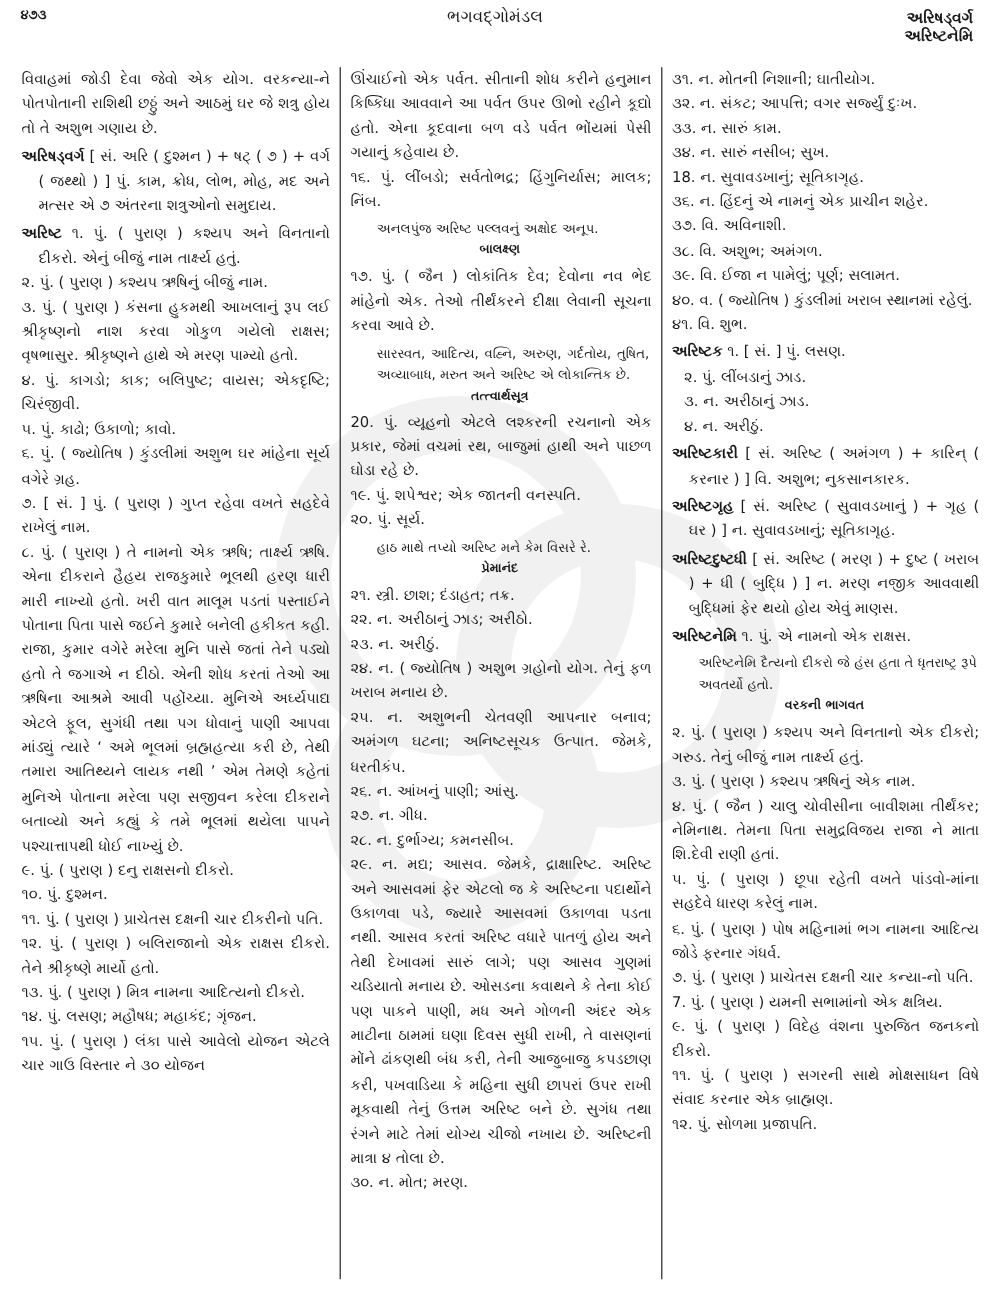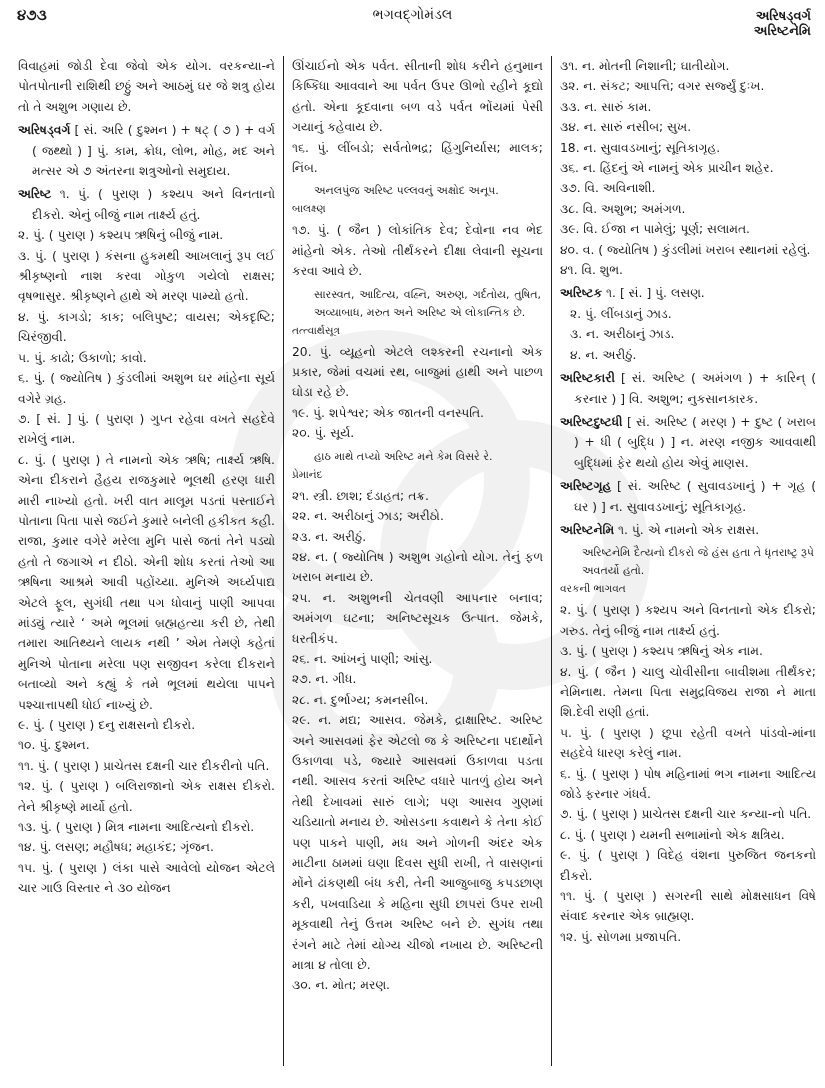--- a/index.html
+++ b/index.html
@@ -13,21 +13,21 @@
       position: absolute; left: 230px; top: 330px; width: 420px; height: 420px;
       pointer-events: none; z-index: 0;
     }
     .watermark .ring {
       position: absolute; border-radius: 50%;
       border: 46px solid #f1f1f1;
     }
     .header {
       position: absolute; left: 0; top: 0; width: 825px; height: 54px; z-index: 1;
     }
-    .page-no { position: absolute; left: 17px; top: 6px; font-size: 15px; font-weight: bold; }
+    .page-no { position: absolute; left: 17px; top: 6px; font-size: 11px; font-weight: bold; }
     .book-title { position: absolute; left: 0; width: 825px; top: 6px; text-align: center; font-size: 14px; font-weight: normal; }
     .guide { position: absolute; right: 14px; top: 8px; text-align: right; font-size: 13px; font-weight: bold; line-height: 15px; }
     .columns {
       position: absolute; left: 16px; top: 56px; width: 800px; height: 1030px;
       display: flex; z-index: 1;
     }
     .col {
       height: 1010px; overflow: hidden;
       font-size: 12.3px; line-height: 20.4px;
       padding: 0 8px;
@@ -35,21 +35,21 @@
     .col-1 { width: 268px; padding-left: 2px; border-right: 1.5px solid #222; }
     .col-2 { width: 268px; border-right: 1.5px solid #222; }
     .col-3 { width: 264px; padding-right: 0; }
     .entry { text-align: justify; }
     .entry.gap { margin-top: 3px; }
     .entry .hw { font-weight: bold; }
     .quote {
       font-size: 11px; line-height: 18px; padding-left: 22px; padding-right: 2px;
       margin-top: 4px; text-align: justify;
     }
-    .cite { font-size: 10.5px; line-height: 17px; text-align: left; padding-right: 2px; margin-bottom: 3px; }
+    .cite { font-size: 10.5px; line-height: 17px; text-align: center; padding-right: 2px; margin-bottom: 3px; font-weight: bold; }
     .hang { padding-left: 14px; text-indent: -14px; }
     .indent { padding-left: 10px; }
   </style>
 </head>
 <body>
 
 <div class="watermark">
   <div class="ring" style="left:0;top:0;width:300px;height:300px;"></div>
   <div class="ring" style="left:150px;top:90px;width:270px;height:270px;"></div>
   <div class="ring" style="left:40px;top:220px;width:230px;height:230px;"></div>
@@ -118,29 +118,29 @@
       <div class="entry">૩૭. વિ. અવિનાશી.</div>
       <div class="entry">૩૮. વિ. અશુભ; અમંગળ.</div>
       <div class="entry">૩૯. વિ. ઈજા ન પામેલું; પૂર્ણ; સલામત.</div>
       <div class="entry">૪૦. વ. ( જ્યોતિષ ) કુંડલીમાં ખરાબ સ્થાનમાં રહેલું.</div>
       <div class="entry">૪૧. વિ. શુભ.</div>
       <div class="entry gap hang"><span class="hw">અરિષ્ટક</span><span> ૧. [ સં. ] પું. લસણ.</span></div>
       <div class="entry indent">૨. પું. લીંબડાનું ઝાડ.</div>
       <div class="entry indent">૩. ન. અરીઠાનું ઝાડ.</div>
       <div class="entry indent">૪. ન. અરીઠું.</div>
       <div class="entry gap hang"><span class="hw">અરિષ્ટકારી</span><span> [ સં. અરિષ્ટ ( અમંગળ ) + કારિન્ ( કરનાર ) ] વિ. અશુભ; નુકસાનકારક.</span></div>
+      <div class="entry gap hang"><span class="hw">અરિષ્ટગૃહ</span><span> [ સં. અરિષ્ટ ( સુવાવડખાનું ) + ગૃહ ( ઘર ) ] ન. સુવાવડખાનું; સૂતિકાગૃહ.</span></div>
       <div class="entry gap hang"><span class="hw">અરિષ્ટદુષ્ટધી</span><span> [ સં. અરિષ્ટ ( મરણ ) + દુષ્ટ ( ખરાબ ) + ધી ( બુદ્ધિ ) ] ન. મરણ નજીક આવવાથી બુદ્ધિમાં ફેર થયો હોય એવું માણસ.</span></div>
-      <div class="entry gap hang"><span class="hw">અરિષ્ટગૃહ</span><span> [ સં. અરિષ્ટ ( સુવાવડખાનું ) + ગૃહ ( ઘર ) ] ન. સુવાવડખાનું; સૂતિકાગૃહ.</span></div>
       <div class="entry gap hang"><span class="hw">અરિષ્ટનેમિ</span><span> ૧. પું. એ નામનો એક રાક્ષસ.</span></div>
       <div class="quote">અરિષ્ટનેમિ દૈત્યનો દીકરો જે હંસ હતા તે ધૃતરાષ્ટ્ર રૂપે અવતર્યો હતો.</div>
       <div class="cite">વરકની ભાગવત</div>
       <div class="entry">૨. પું. ( પુરાણ ) કશ્યપ અને વિનતાનો એક દીકરો; ગરુડ. તેનું બીજું નામ તાર્ક્ષ્ય હતું.</div>
       <div class="entry">૩. પું. ( પુરાણ ) કશ્યપ ઋષિનું એક નામ.</div>
       <div class="entry">૪. પું. ( જૈન ) ચાલુ ચોવીસીના બાવીશમા તીર્થંકર; નેમિનાથ. તેમના પિતા સમુદ્રવિજય રાજા ને માતા શિ.દેવી રાણી હતાં.</div>
       <div class="entry">૫. પું. ( પુરાણ ) છૂપા રહેતી વખતે પાંડવો-માંના સહદેવે ધારણ કરેલું નામ.</div>
       <div class="entry">૬. પું. ( પુરાણ ) પોષ મહિનામાં ભગ નામના આદિત્ય જોડે ફરનાર ગંધર્વ.</div>
       <div class="entry">૭. પું. ( પુરાણ ) પ્રાચેતસ દક્ષની ચાર કન્યા-નો પતિ.</div>
-      <div class="entry">૮. પું. ( પુરાણ ) યમની સભામાંનો એક ક્ષત્રિય.</div>
+      <div class="entry">7. પું. ( પુરાણ ) યમની સભામાંનો એક ક્ષત્રિય.</div>
       <div class="entry">૯. પું. ( પુરાણ ) વિદેહ વંશના પુરુજિત જનકનો દીકરો.</div>
       <div class="entry">૧૧. પું. ( પુરાણ ) સગરની સાથે મોક્ષસાધન વિષે સંવાદ કરનાર એક બ્રાહ્મણ.</div>
       <div class="entry">૧૨. પું. સોળમા પ્રજાપતિ.</div>
     </div>
 </div>
 
 </body></html>

